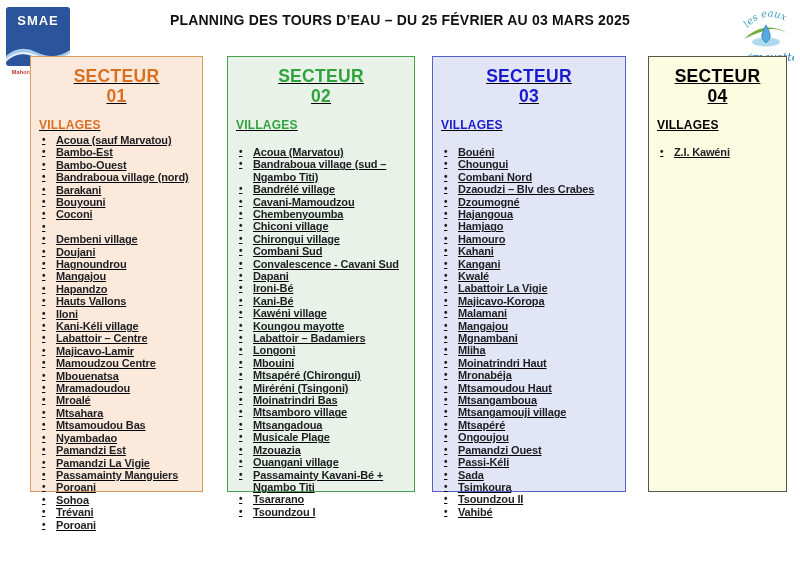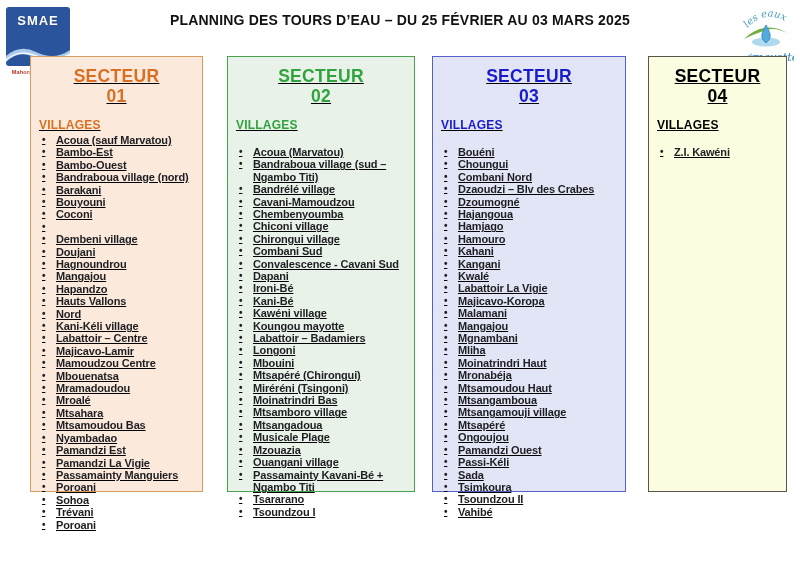--- a/index.html
+++ b/index.html
@@ -172,21 +172,21 @@
         <span class="v-text">Hapandzo</span>
       </li>
 
       <li class="village-item">
         <span class="bullet">•</span>
         <span class="v-text">Hauts Vallons</span>
       </li>
 
       <li class="village-item">
         <span class="bullet">•</span>
-        <span class="v-text">Nord</span>
+        <span class="v-text">Iloni</span>
       </li>
 
       <li class="village-item">
         <span class="bullet">•</span>
         <span class="v-text">Kani-Kéli village</span>
       </li>
 
       <li class="village-item">
         <span class="bullet">•</span>
         <span class="v-text">Labattoir – Centre</span>

